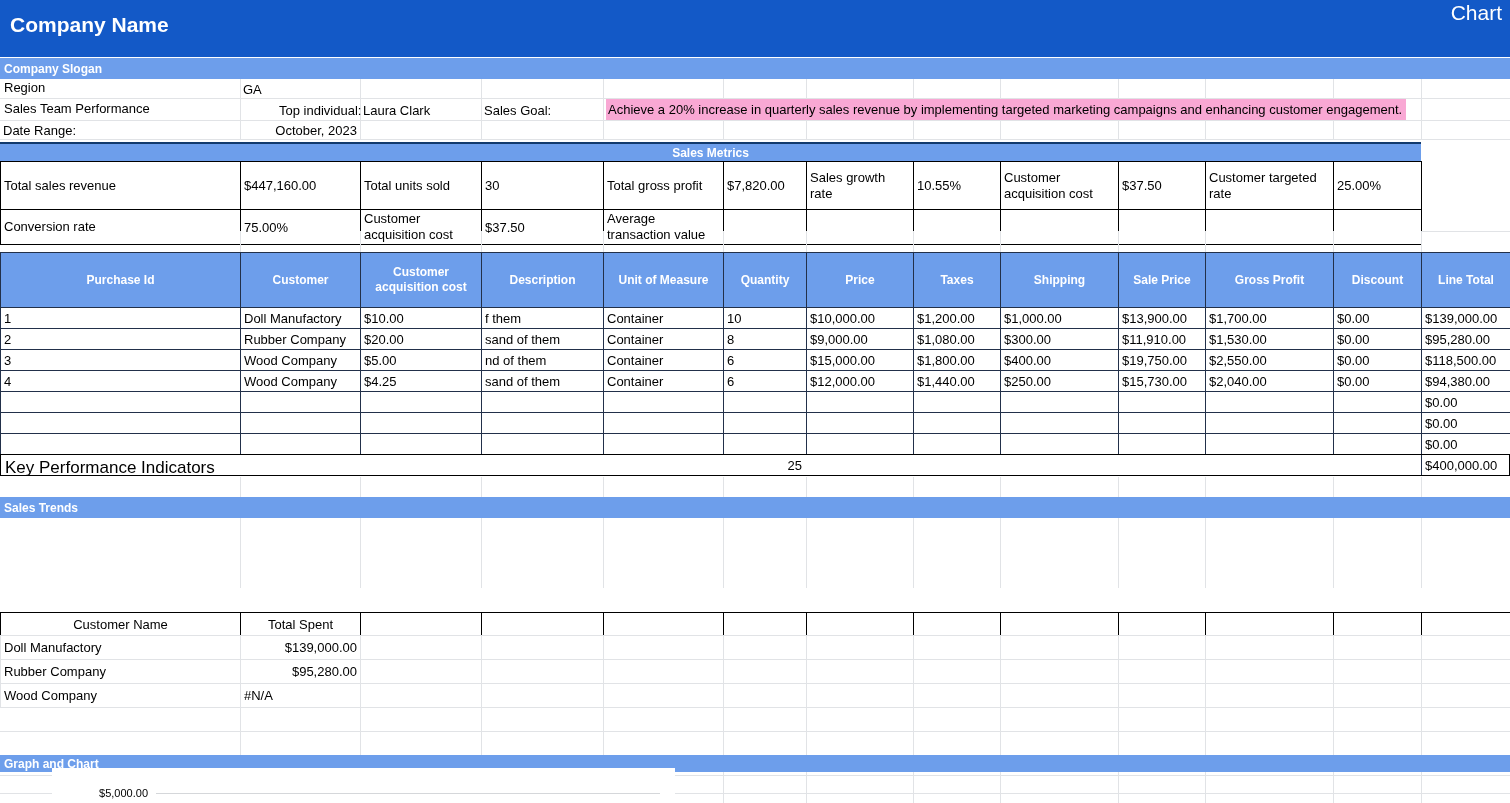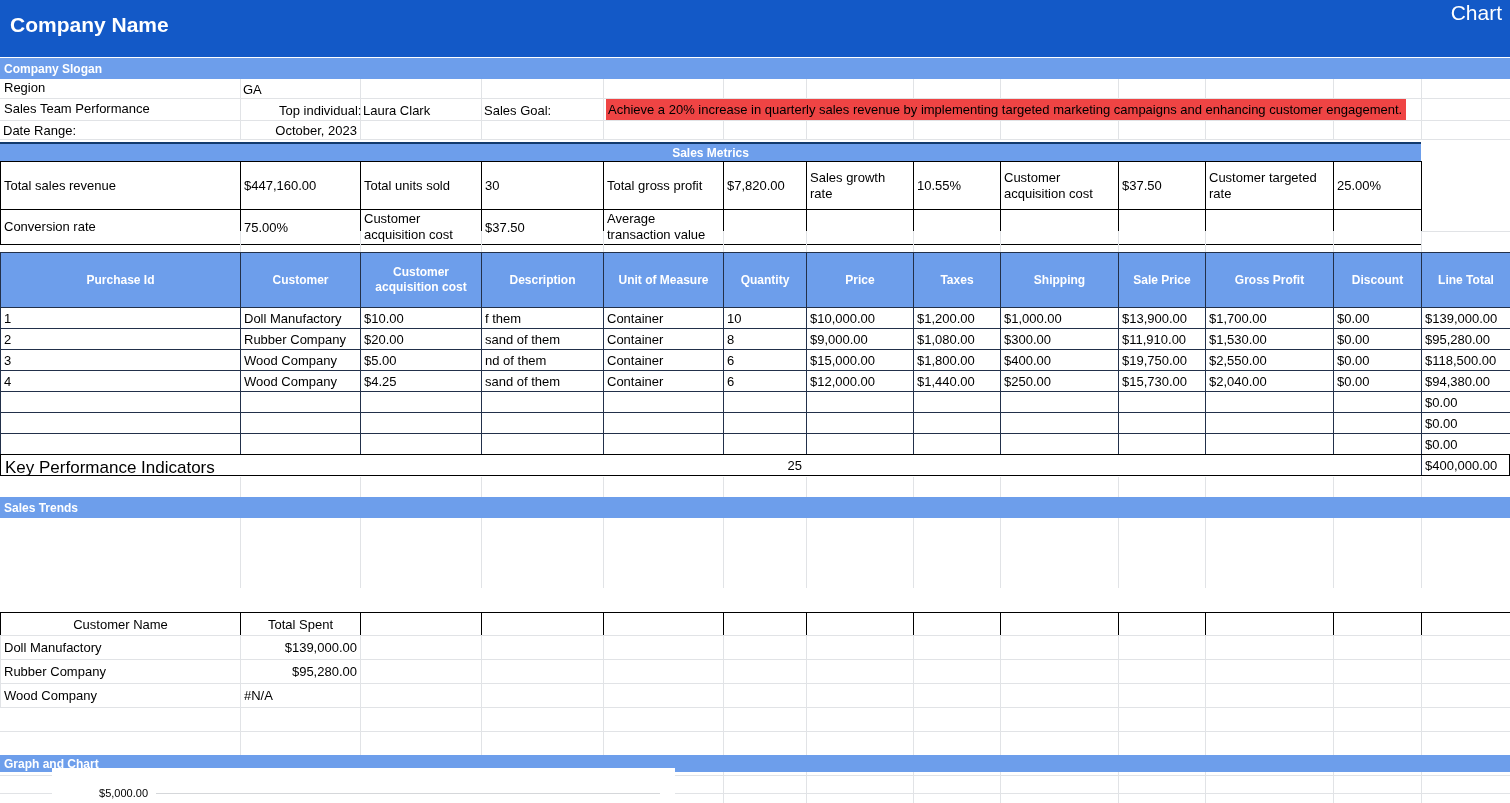--- a/index.html
+++ b/index.html
@@ -89,21 +89,21 @@
   <div class="hline" style="left:0;top:120px;width:1510px;"></div>
   <div class="hline" style="left:0;top:139px;width:1510px;"></div>
 
   <div class="t big" style="left:4px;top:80px;">Region</div>
   <div class="t" style="left:243px;top:82px;">GA</div>
 
   <div class="t big" style="left:4px;top:101px;">Sales Team Performance</div>
   <div class="t" style="left:243px;top:103px;margin-left:36px;">Top individual:</div>
   <div class="t" style="left:363px;top:103px;">Laura Clark</div>
   <div class="t" style="left:484px;top:103px;">Sales Goal:</div>
-  <div class="t" style="left:606px;top:99px;height:21px;background:#ef4444;padding:3px 4px 0 2px;z-index:1;">Achieve a 20% increase in quarterly sales revenue by implementing targeted marketing campaigns and enhancing customer engagement.</div>
+  <div class="t" style="left:606px;top:99px;height:21px;background:#f9a8d4;padding:3px 4px 0 2px;z-index:1;">Achieve a 20% increase in quarterly sales revenue by implementing targeted marketing campaigns and enhancing customer engagement.</div>
 
   <div class="t" style="left:3px;top:123px;">Date Range:</div>
   <div class="t num" style="left:240px;top:123px;width:117px;">October, 2023</div>
 
   <div class="band band-metrics">
     <span>Sales Metrics</span>
   </div>
   <div class="hline" style="left:1421px;top:231px;width:89px;"></div>
   <div class="vgrid" style="left:1421px;top:161px;width:89px;height:70px;">
       <div class="vline" style="left: 0px;"></div>

